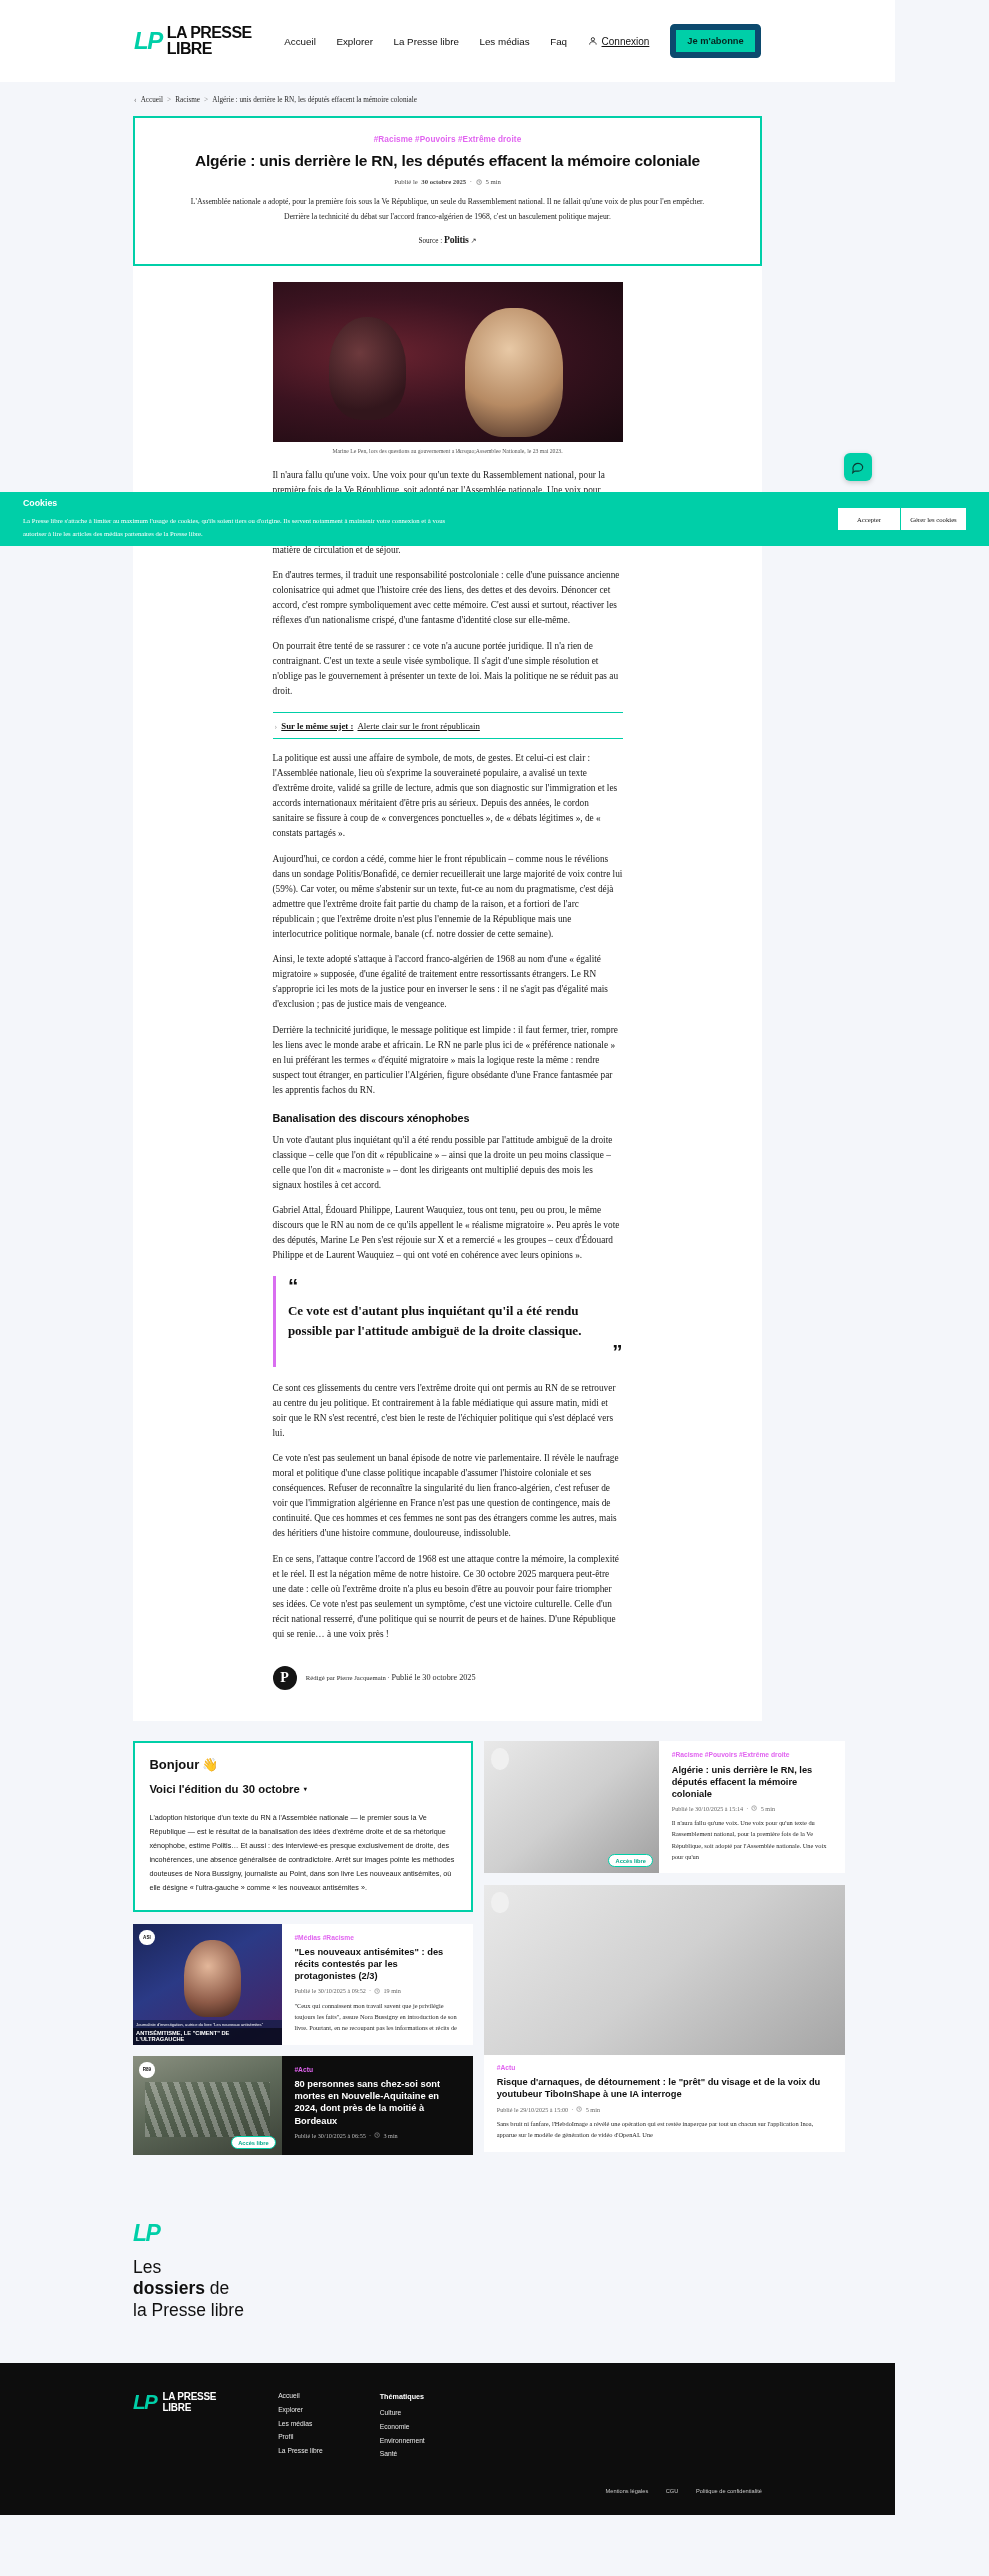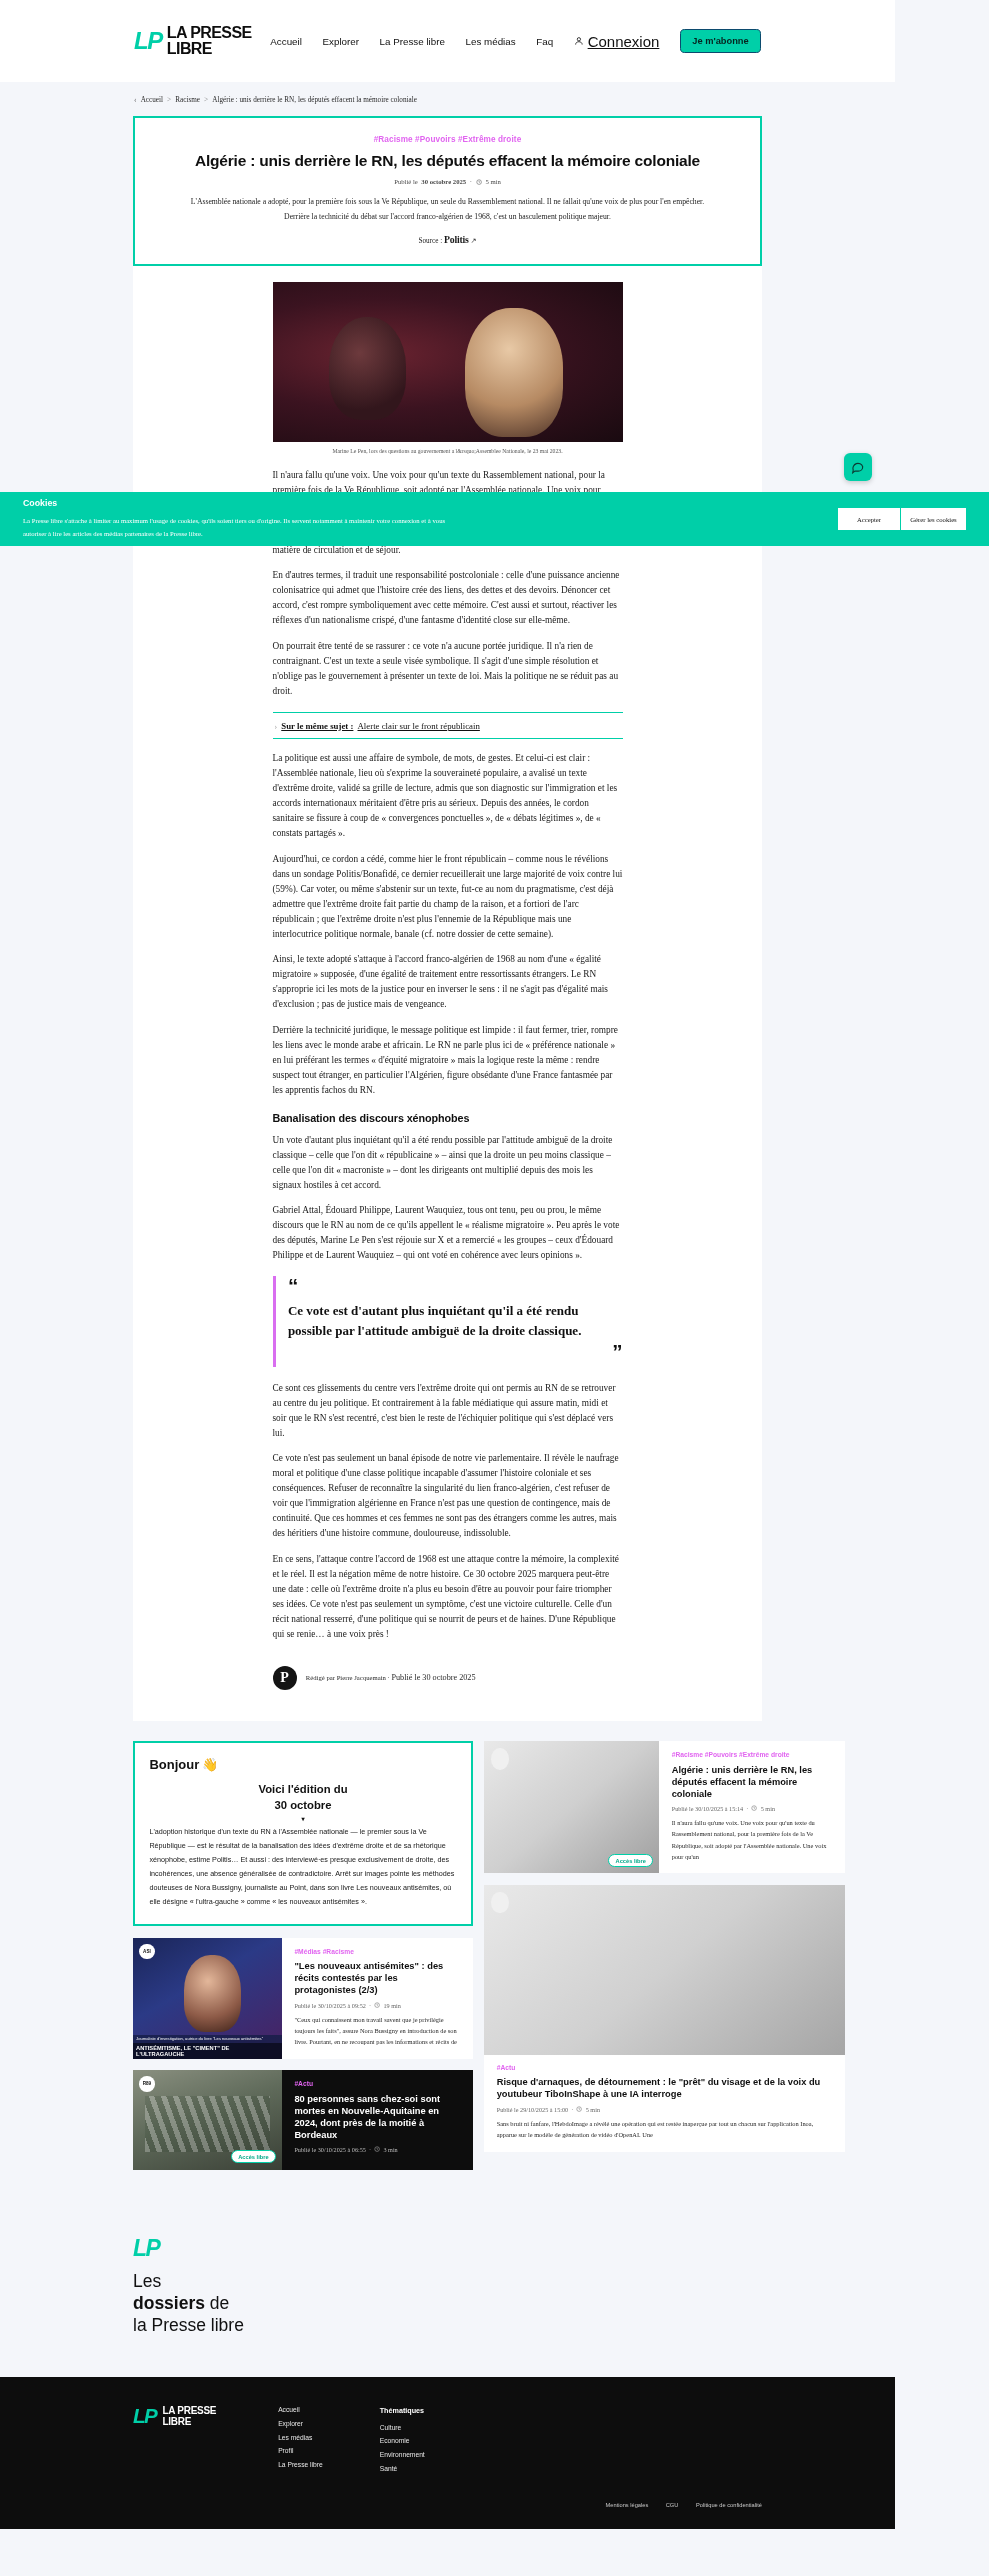--- a/index.html
+++ b/index.html
@@ -27,24 +27,24 @@
   .brand-text {
     font-size: 16px; font-weight: 800; letter-spacing: -0.6px;
     line-height: 1; color: #0d0d0d;
   }
   .nav { margin-left: auto; display: flex; align-items: center; gap: 20.6px; }
   .nav a {
     font-size: 9.8px; color: #111; text-decoration: none; font-weight: 400;
     white-space: nowrap;
   }
   .nav-login { display: flex; align-items: center; gap: 4.1px; }
-  .nav-login .label { text-decoration: underline; font-size: 15px; }
+  .nav-login .label { text-decoration: underline; font-size: 10px; }
   .user-icon { width: 9.8px; height: 9.8px; display:block; }
   .btn-subscribe {
-    background: #00cfa8; color: #06241f; border: 1px solid #0c4a6e;
+    background: #00cfa8; color: #06241f; border: 6px solid #0c4a6e;
     border-radius: 4.6px; padding: 5.7px 11.3px; font-size: 9.3px; font-weight: 700;
     cursor: pointer; white-space: nowrap;
   }
 
   
   .breadcrumb {
     background: #f4f6fa; padding: 13.4px 134px 11.3px;
     font-size: 7.2px; color: #2a2a2a;
     display: flex; align-items: center; gap: 4.1px;
     font-family: "Liberation Serif", serif;
@@ -187,22 +187,22 @@
     padding: 20.6px 133px 31px; display: grid;
     grid-template-columns: 340px 361px; gap: 11.3px; align-items: start;
   }
   .col { display: flex; flex-direction: column; gap: 11.3px; }
 
   .edition-card {
     border: 2.6px solid #00cfa8; background: #fff; padding: 13.4px 14.4px 15.5px;
   }
   .edition-card h2 { font-size: 13px; font-weight: 800; margin-bottom: 11px; }
   .edition-card h3 {
-    font-size: 11.3px; font-weight: 800; margin-bottom: 3px;
-    display: flex; align-items: center; gap: 4.1px; flex-direction: column;
+    font-size: 11.3px; font-weight: 800; margin-bottom: 16px;
+    display: flex; align-items: center; gap: 4.1px;
   }
   .caret { font-size: 6.2px; }
   .edition-card p {
     font-size: 7.2px; line-height: 1.95; color: #171717;
   }
 
   .news-card {
     background: #fff; display: grid; grid-template-columns: 149px 1fr;
     overflow: hidden; min-height: 77px;
   }

